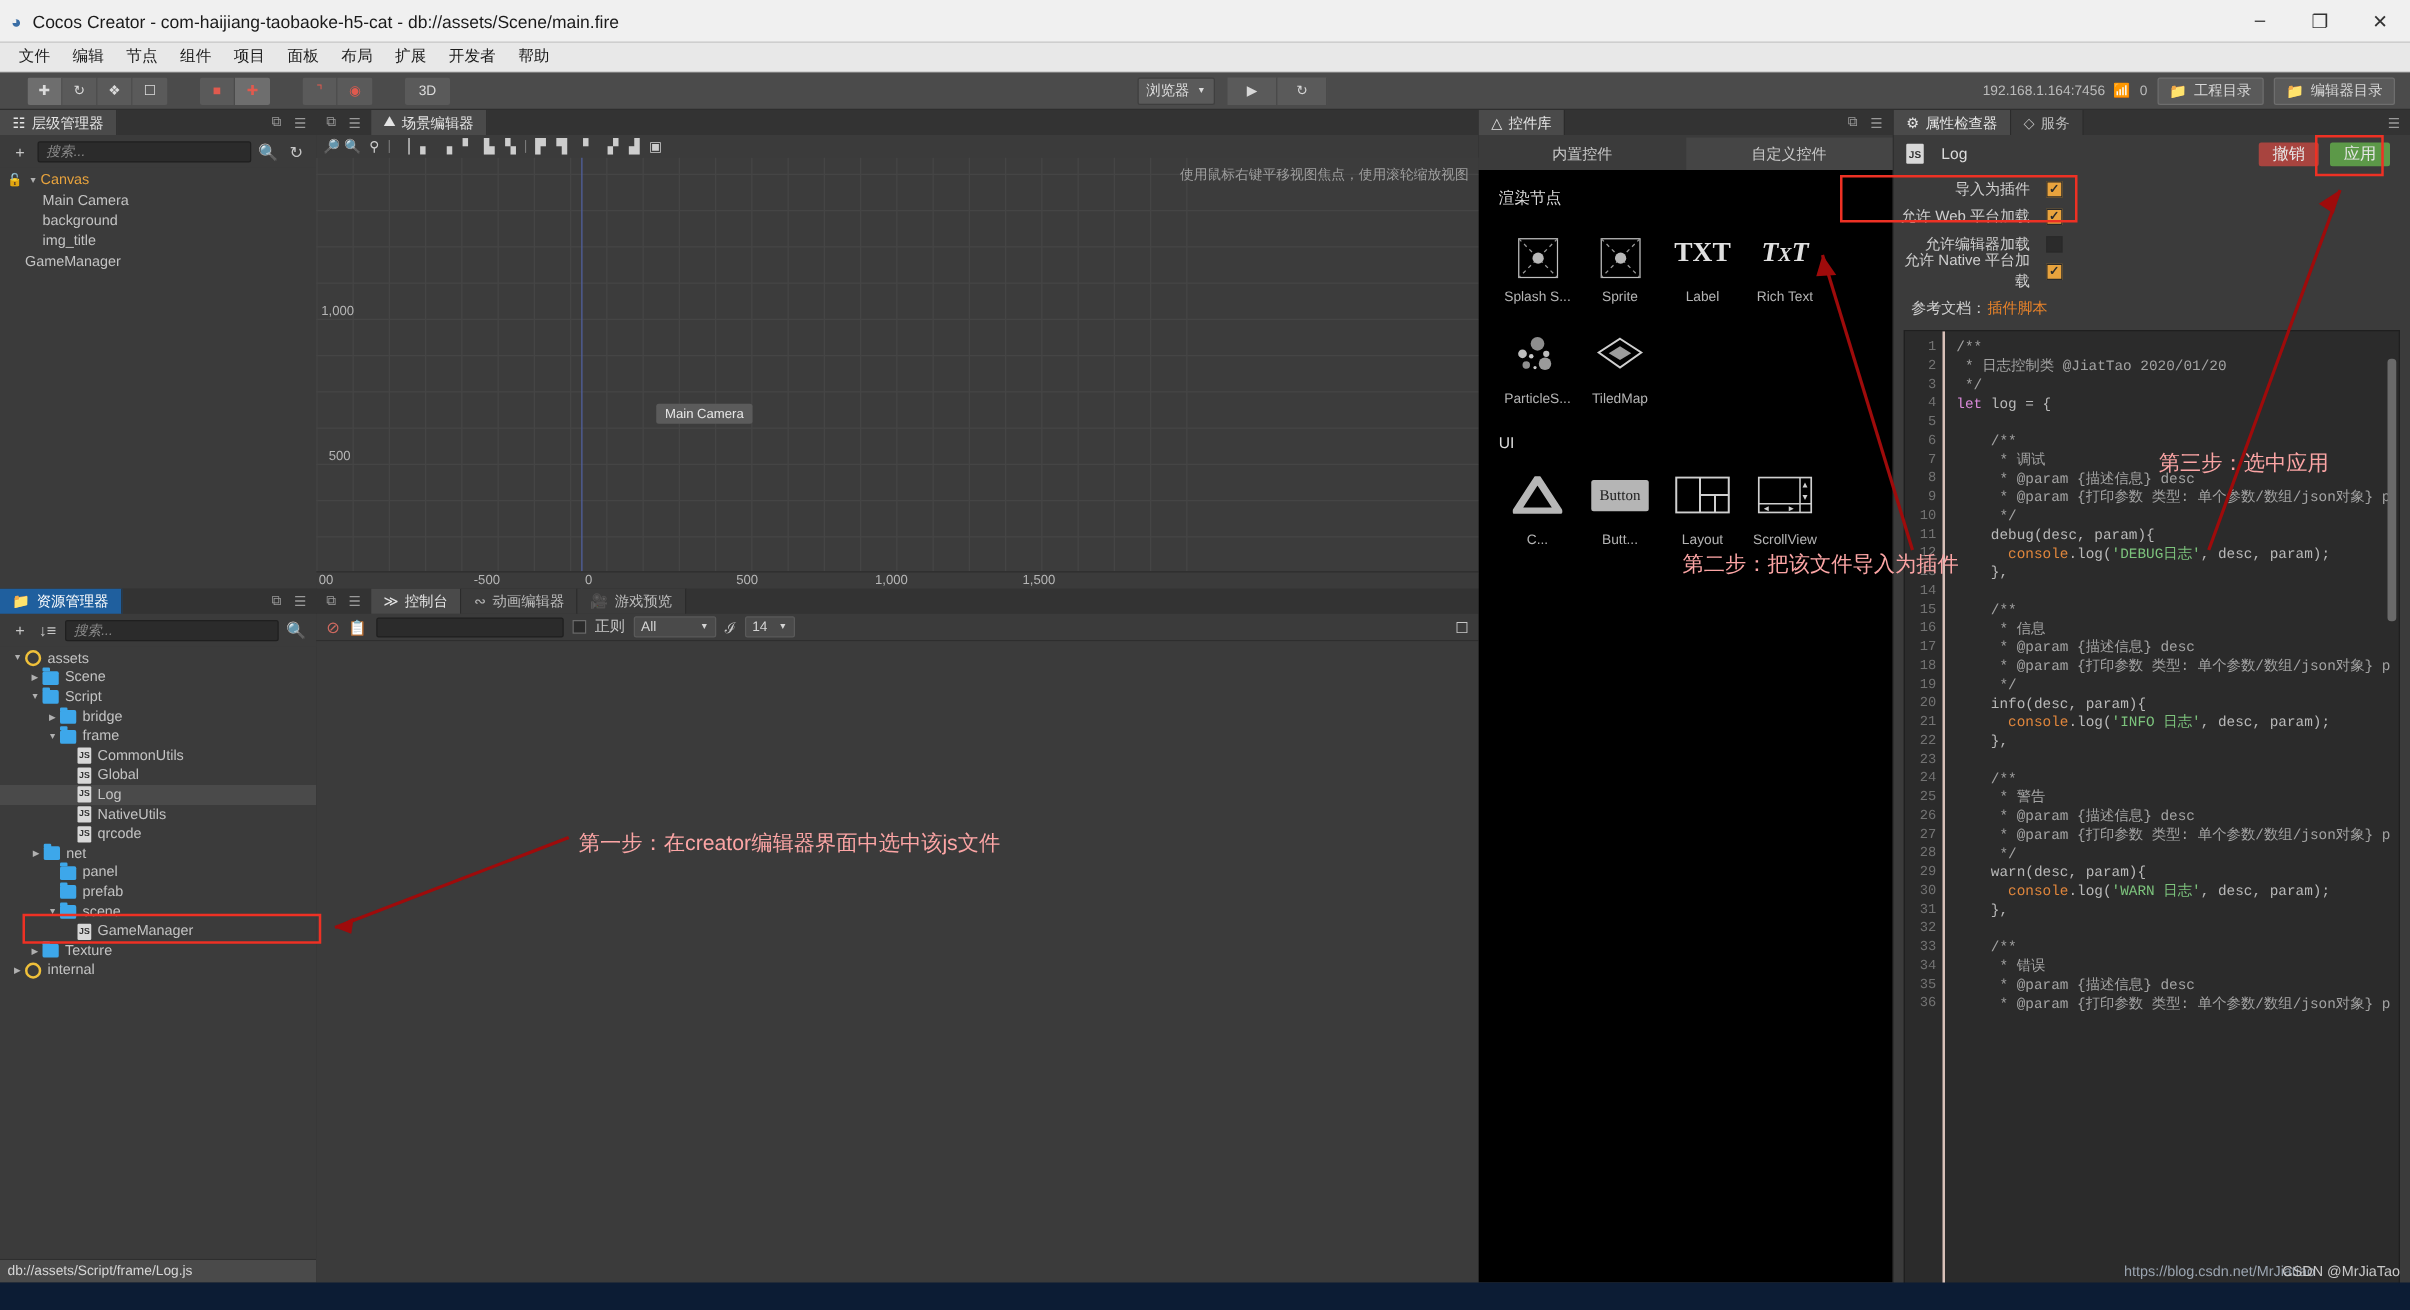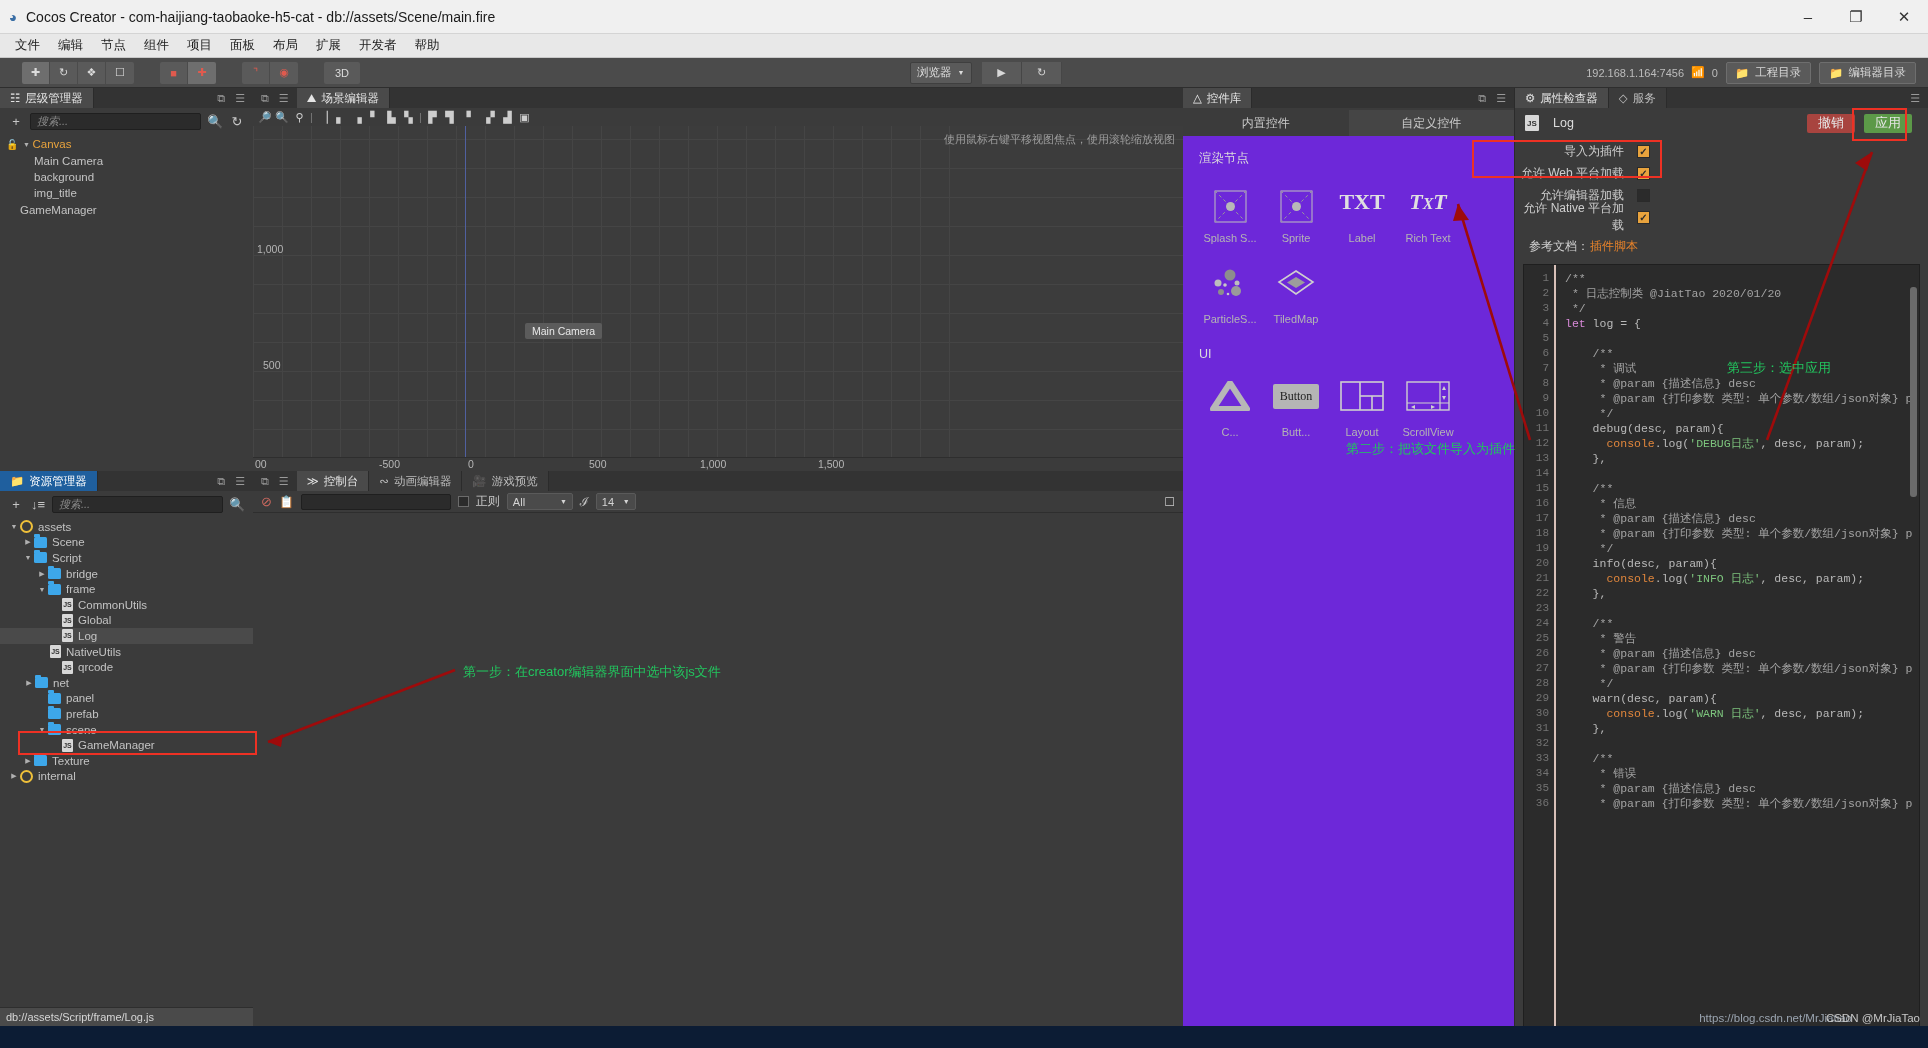--- a/index.html
+++ b/index.html
@@ -169,21 +169,21 @@
   }
   .cs-sel.sm { min-width:40px; }
   .console-body { flex:1; background:#3b3b3b; }
 
   
   .rightcol { width:745px; flex:none; display:flex; background:#2b2b2b; }
   .widgetlib { width:332px; flex:none; display:flex; flex-direction:column; background:#3b3b3b; border-right:1px solid #2b2b2b;}
   .wl-tabs { height:28px; display:flex; flex:none; background:#3b3b3b; padding-top:2px; }
   .wl-tab { flex:1; display:flex; align-items:center; justify-content:center; font-size:12px; color:#c9c9c9; }
   .wl-tab.active { background:#454545; }
-  .wl-body { flex:1; overflow:hidden; position:relative; background:#6d28d9; padding:10px 14px; }
+  .wl-body { flex:1; overflow:hidden; position:relative; background:#000000; padding:10px 14px; }
   .wl-head { font-size:12.5px; color:#dcdcdc; margin:4px 0 14px 2px; }
   .wl-grid { display:grid; grid-template-columns:repeat(4, 66px); gap:6px 0; }
   .wl-item { display:flex; flex-direction:column; align-items:center; gap:9px; }
   .wl-ic { height:42px; display:flex; align-items:flex-end; justify-content:center; }
   .wl-lbl { font-size:11px; color:#b4b4b4; }
   .wl-foot { height:22px; background:#4a4a4a; display:flex; align-items:center; justify-content:flex-end; gap:10px; padding:0 8px; flex:none; }
   .slider { width:90px; height:3px; background:#777; position:relative; border-radius:2px; }
   .slider .knob { position:absolute; left:50%; top:-4px; width:10px; height:10px; border-radius:50%; background:#bdbdbd; border:1px solid #666;}
   .numbox { width:48px; height:16px; background:#2b2b2b; border:1px solid #1f1f1f; color:#e8a33d; font-size:11px; display:flex; align-items:center; padding-left:4px; border-radius:2px;}
 
@@ -210,21 +210,21 @@
   .code div { height:15px; line-height:15px; }
   .c-com { color:#a3a3a3; }
   .c-kw { color:#d98ad9; }
   .c-fn { color:#e0863c; }
   .c-str { color:#7dc47d; }
   .codescroll { position:absolute; right:2px; top:22px; width:7px; height:210px; background:#6a6a6a; border-radius:3px; }
 
   
   .anno { position:absolute; pointer-events:none; }
   .redbox { position:absolute; border:2px solid #ee3124; }
-  .greentext { position:absolute; color:#22c55e; font-size:13px; white-space:nowrap; }
+  .greentext { position:absolute; color:#fca5a5; font-size:17px; white-space:nowrap; }
   .status {
     position:absolute; left:0; right:0; bottom:0; height:22px; background:#0c1c34;
     display:flex; align-items:center; justify-content:flex-end; padding-right:8px;
     color:#cfcfcf; font-size:11.5px;
   }
   .wm { position:absolute; right:76px; bottom:24px; font-size:11.5px; color:#9aa4b0; }
   .wm2 { position:absolute; right:8px; bottom:24px; font-size:11.5px; color:#c8c8c8; }
 </style>
 </head>
 <body>
@@ -390,21 +390,21 @@
             <div class="trow" style="height: 15.6px; padding-left: 50px;">
               <span class="tw"></span>
               <span class="js-ico">JS</span>
               <span>Global</span>
             </div>
             <div class="trow sel" style="height: 15.6px; padding-left: 50px;">
               <span class="tw"></span>
               <span class="js-ico">JS</span>
               <span>Log</span>
             </div>
-            <div class="trow" style="height: 15.6px; padding-left: 38px;">
+            <div class="trow" style="height: 15.6px; padding-left: 50px;">
               <span class="tw"></span>
               <span class="js-ico">JS</span>
               <span>NativeUtils</span>
             </div>
             <div class="trow" style="height: 15.6px; padding-left: 50px;">
               <span class="tw"></span>
               <span class="js-ico">JS</span>
               <span>qrcode</span>
             </div>
             <div class="trow" style="height: 15.6px; padding-left: 23px;">

